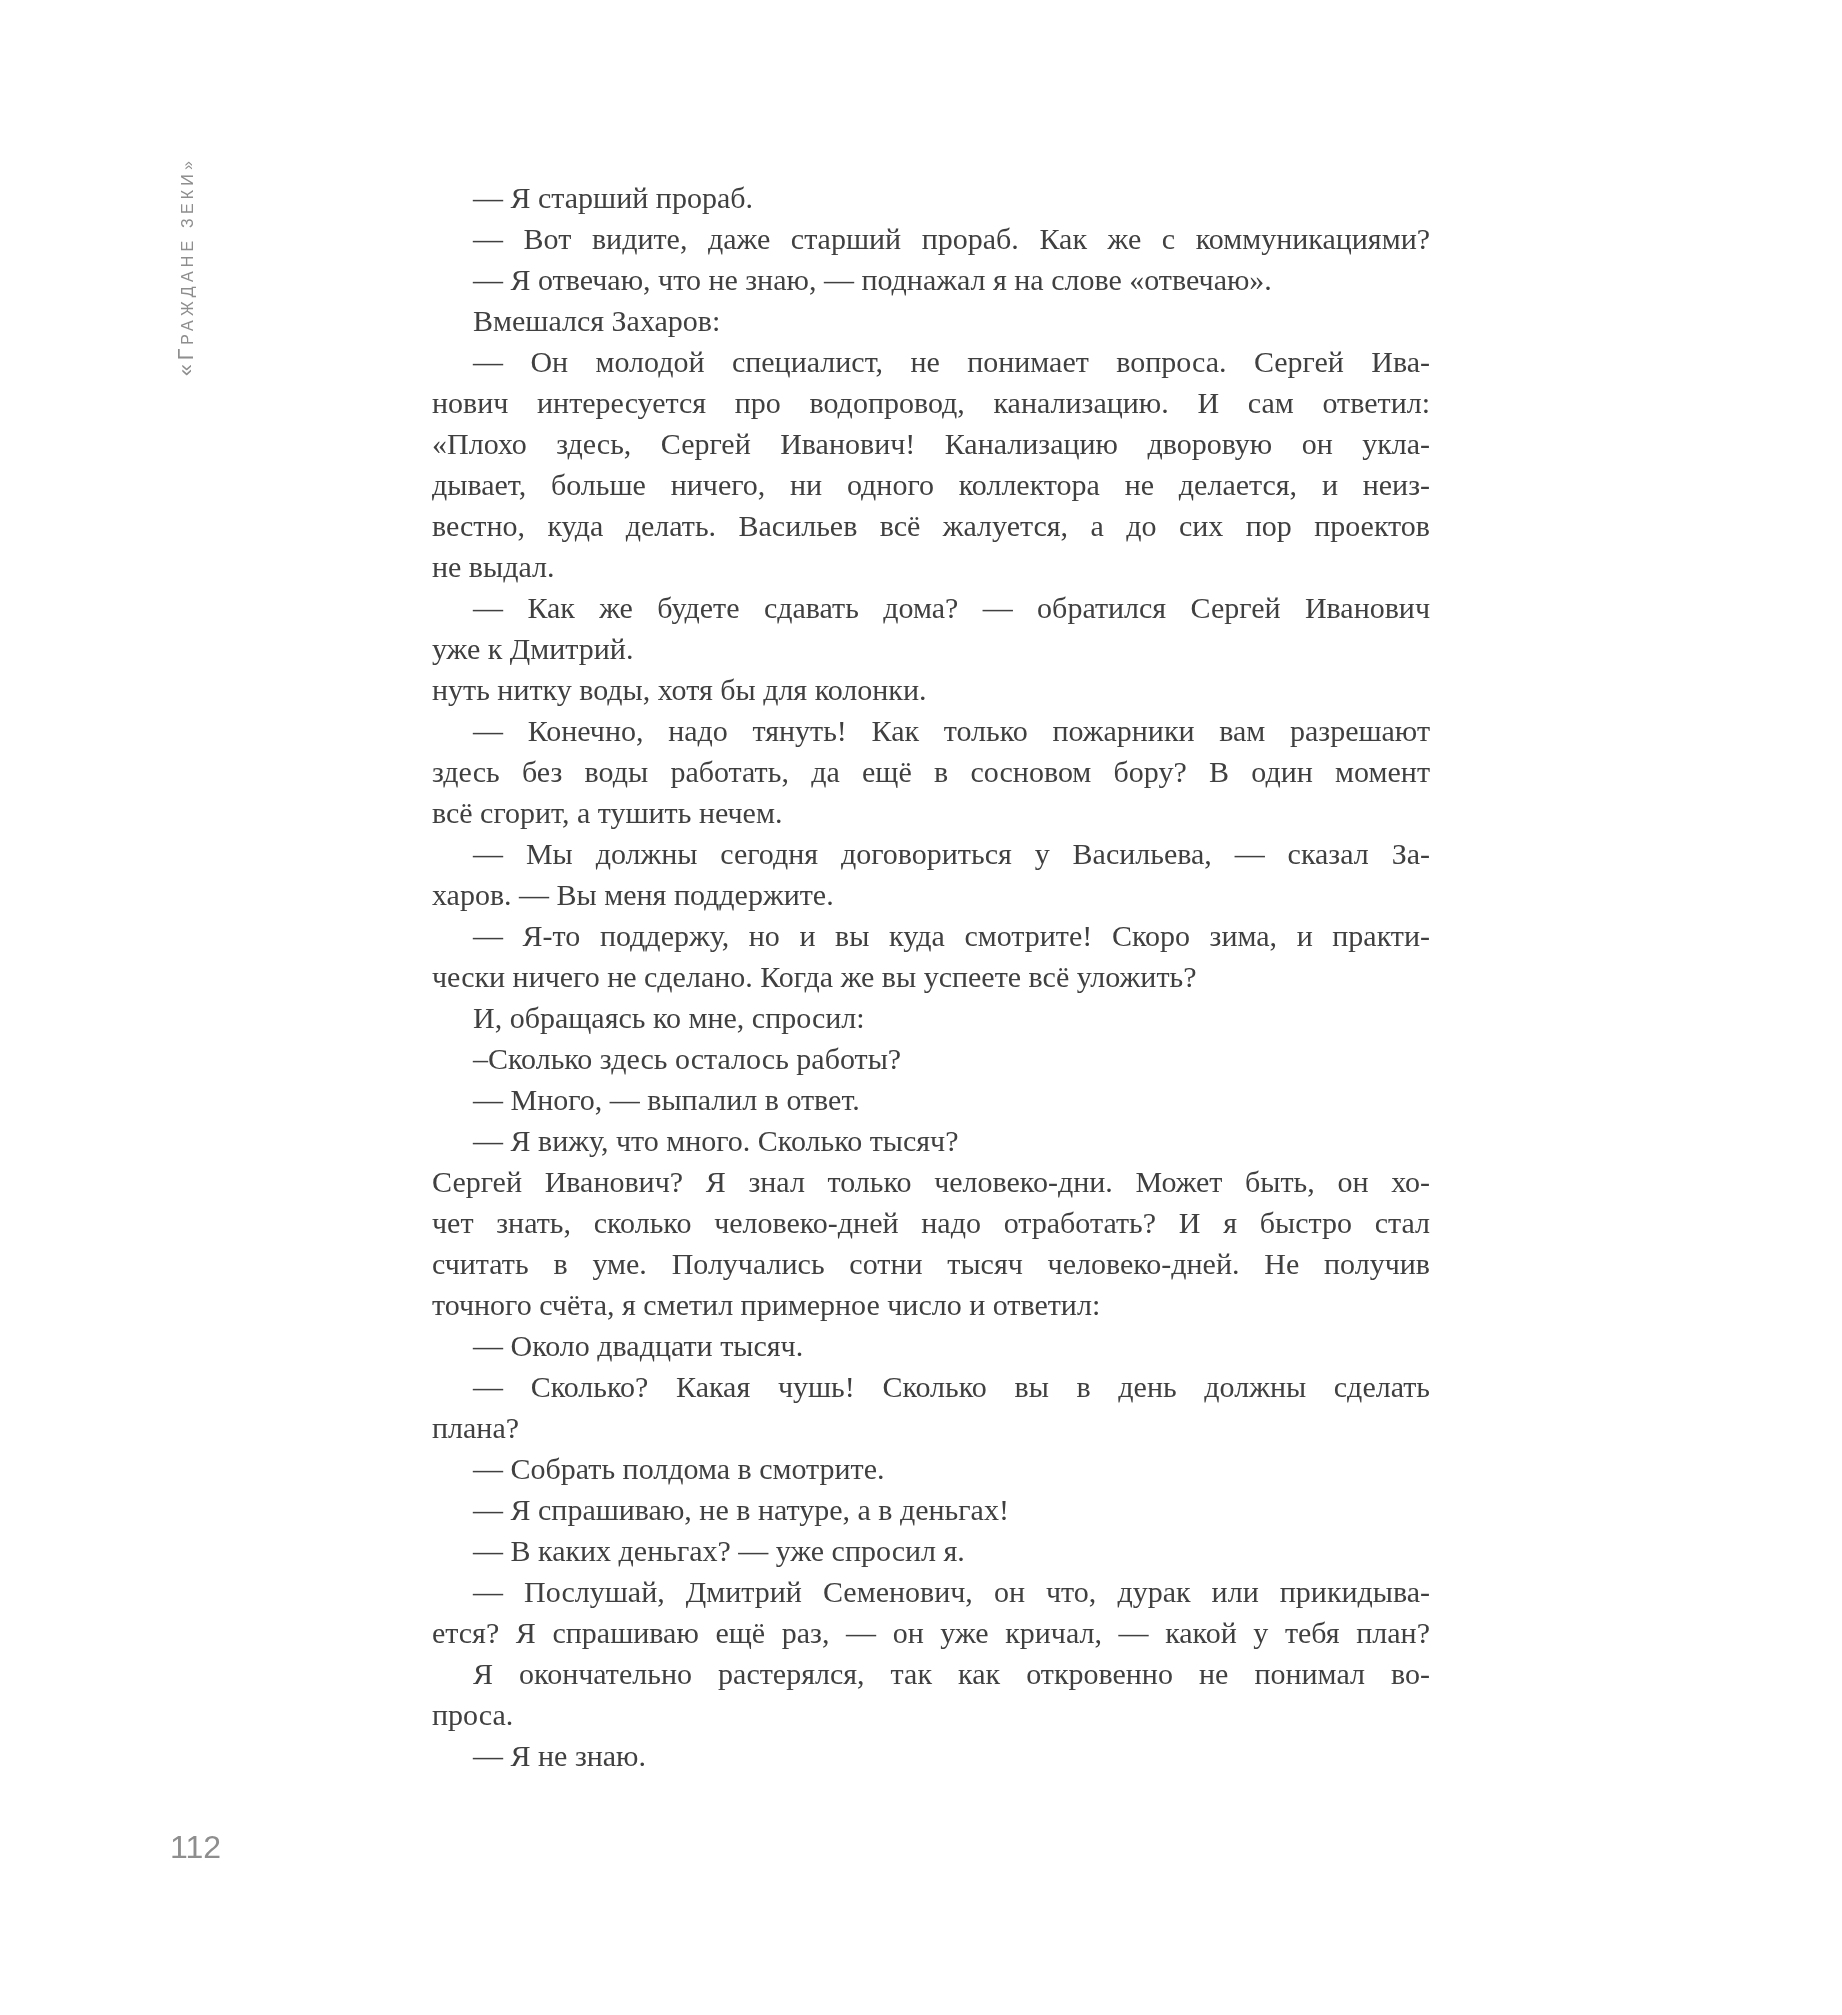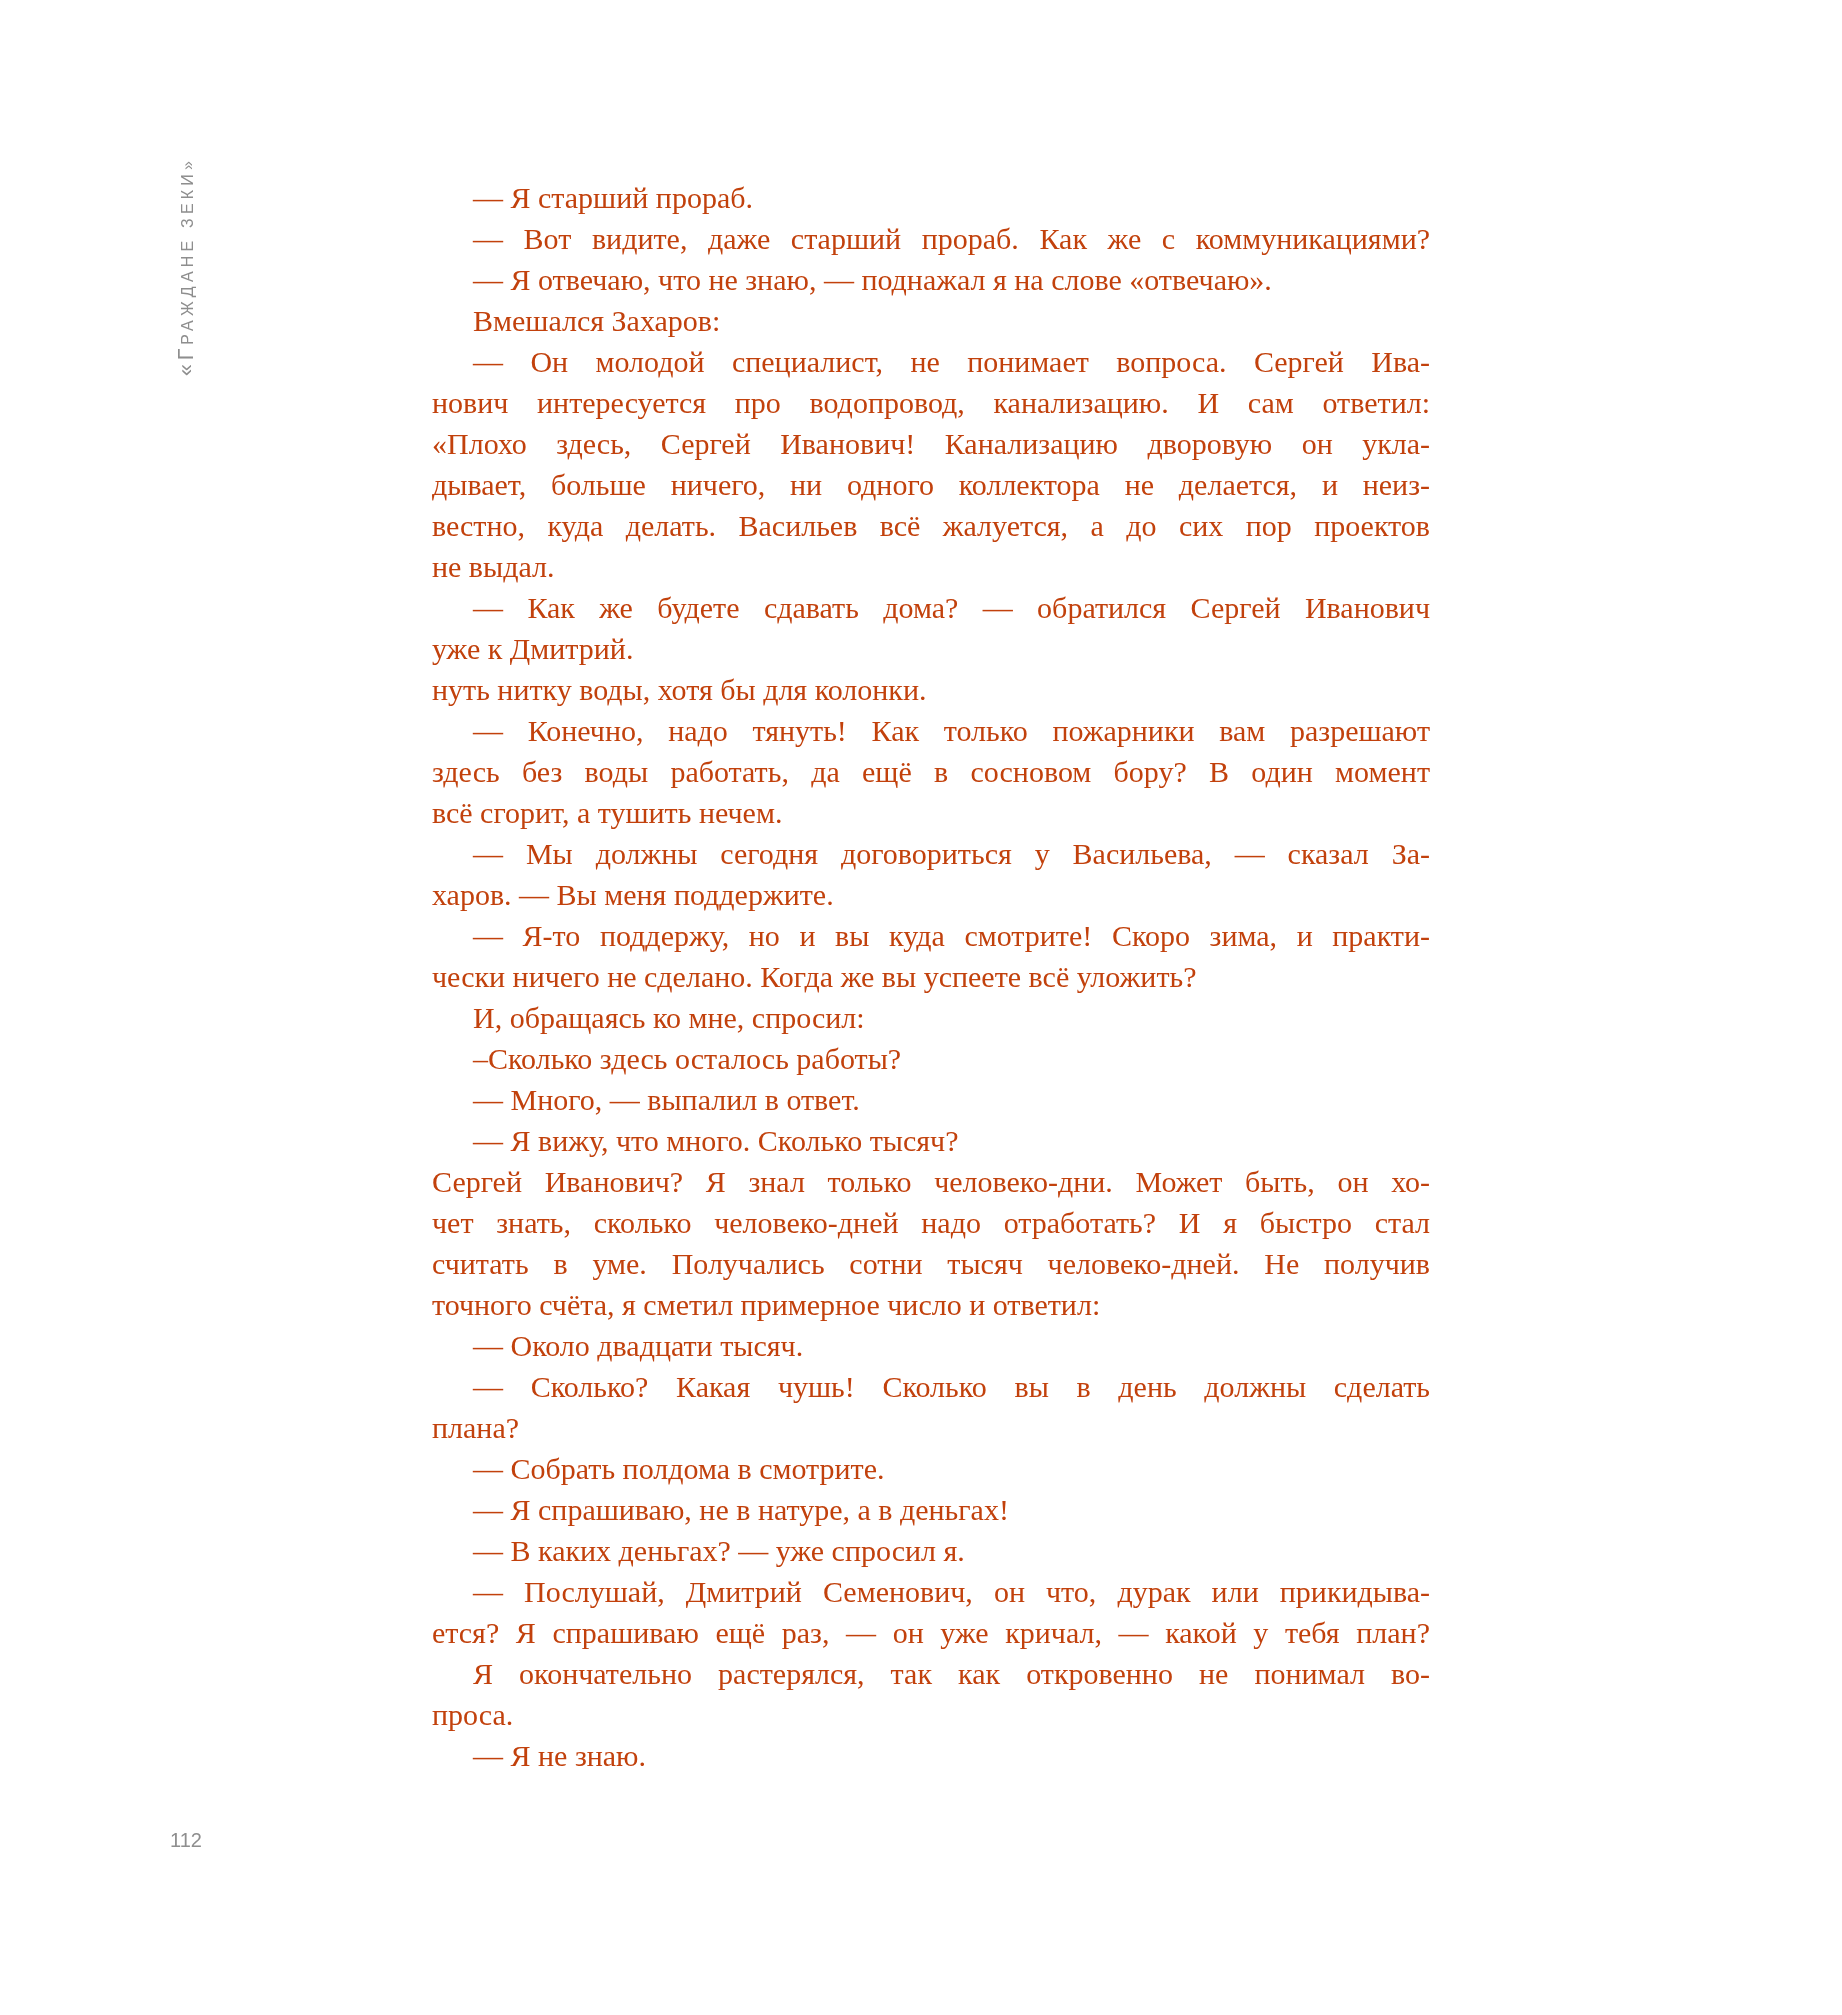--- a/index.html
+++ b/index.html
@@ -18,21 +18,21 @@
   }
   
   .text-block {
     position: absolute;
     left: 432px;
     top: 177px;
     width: 998px;
     font-family: "Liberation Serif", "DejaVu Serif", serif;
     font-size: 30px;
     line-height: 41px;
-    color: #c2410c;
+    color: #404040;
   }
   .line {
     height: 41px;
   }
   .line:not(.j) {
     white-space: nowrap;
   }
   .line.indent {
     text-indent: 41px;
   }
@@ -58,21 +58,21 @@
   .rt-rest {
     font-size: 16px;
     text-transform: uppercase;
     letter-spacing: 4.2px;
   }
   
   .page-number {
     position: absolute;
     left: 170px;
     top: 1829px;
-    font-size: 20px;
+    font-size: 32px;
     color: #8e8e8e;
     font-family: "Liberation Sans", "DejaVu Sans", sans-serif;
   }
 </style>
 </head>
 <body>
 
 <div class="page">
 
   <div class="running-title">

